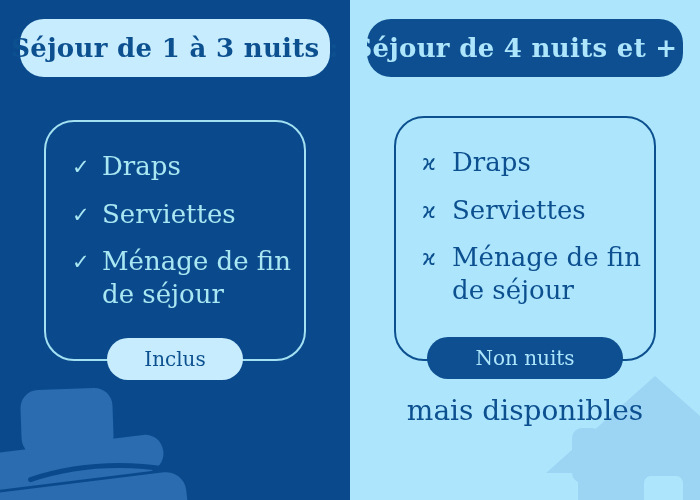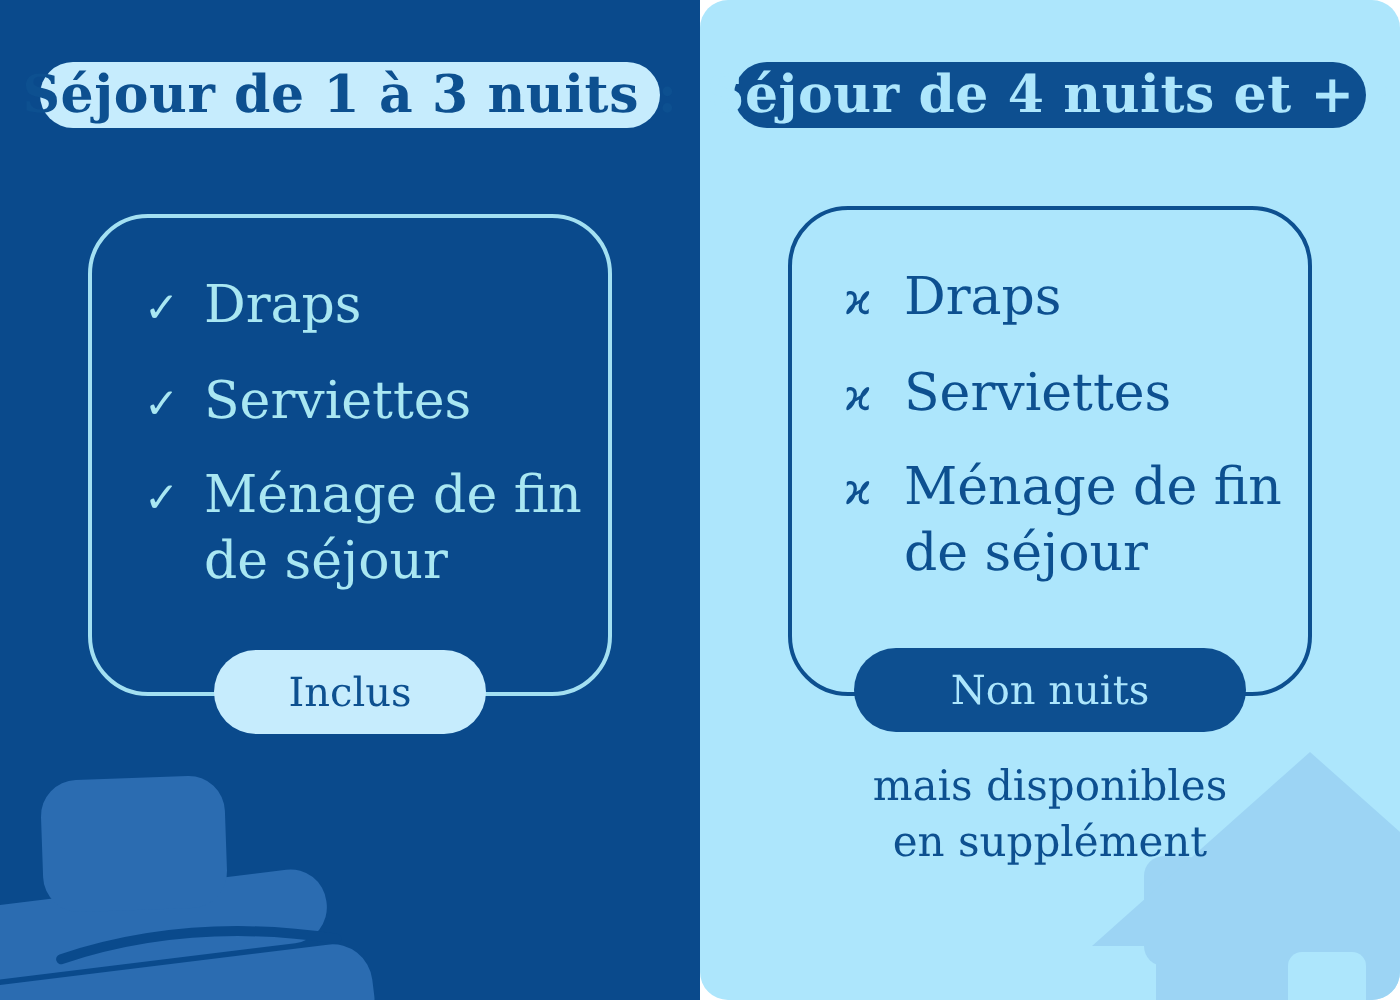--- a/index.html
+++ b/index.html
@@ -7,27 +7,27 @@
   body { font-family: "DejaVu Serif", "Liberation Serif", serif; }
 
   #app {
     position: relative;
     width: 700px; height: 500px;
     display: flex;
   }
 
   .panel { position: relative; width: 350px; height: 500px; overflow: hidden; }
   .panel.left  { background: #0a4a8c; }
-  .panel.right { background: #ade6fc; border-radius: 14px; }
+  .panel.right { background: #ade6fc; }
 
   
   .header-pill {
     position: relative;
-    margin: 31px auto 0;
-    width: 310px; height: 33px;
+    margin: 19px auto 0;
+    width: 310px; height: 58px;
     border-radius: 24px;
     display: flex; align-items: center; justify-content: center;
     font-weight: bold;
     font-size: 26px;
     letter-spacing: 0.3px;
     white-space: nowrap;
     z-index: 3;
   }
   .panel.left .header-pill  { background: #c6ecfd; color: #0d5090; }
   .panel.right .header-pill { background: #0d4f90; color: #ade6fc; width: 316px; }
@@ -79,21 +79,21 @@
     z-index: 4;
   }
   .panel.left  .status-badge { background: #c6ecfd; color: #0d5090; width: 136px; }
   .panel.right .status-badge { background: #0d4f90; color: #ade6fc; width: 196px; bottom: -20px; }
 
   
   .note {
     position: relative;
     margin-top: 32px;
     text-align: center;
-    font-size: 21px;
+    font-size: 28px;
     line-height: 1.32;
     color: #0d5090;
     z-index: 2;
   }
 
   
   .decor { position: absolute; bottom: 0; z-index: 1; pointer-events: none; }
   .decor.pillow { left: 0; }
   .decor.house  { right: 0; }
 </style>
@@ -151,21 +151,20 @@
         <li>
           <span class="mark">ϰ</span>
           <span>Ménage de fin de séjour</span>
         </li>
       </ul>
       <div class="status-badge">Non nuits</div>
     </div>
 
     <div class="note">
       <span>mais disponibles</span><br>
-      <span>en supplément</span>
     </div>
 
     <svg class="decor house" width="172" height="130" viewBox="0 0 172 130" aria-hidden="true">
       <g fill="#9cd4f4">
         <rect x="44" y="58" width="30" height="55" rx="10"></rect>
         <polygon points="18,103 127,6 236,103"></polygon>
         <rect x="50" y="92" width="175" height="45"></rect>
       </g>
       <rect x="116" y="106" width="39" height="32" rx="7" fill="#ade6fc"></rect>
     </svg>

